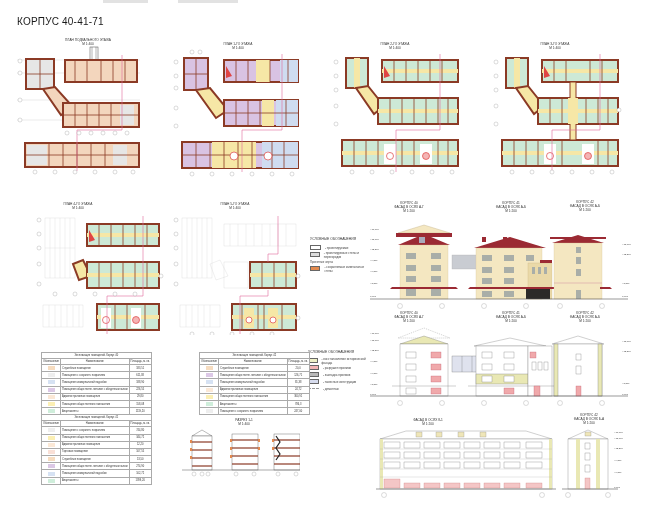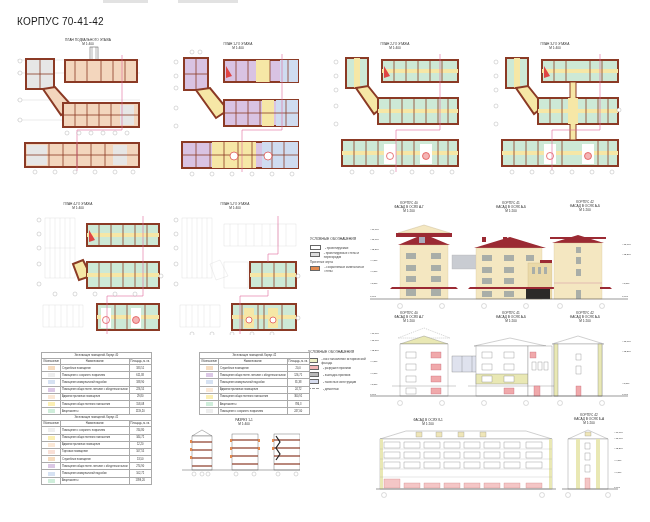--- a/index.html
+++ b/index.html
@@ -23,21 +23,21 @@
   table.spec .hd { text-align: center; height: 6px; }
   table.spec .sw { width: 7px; height: 4px; margin: 0 auto; }
   table.spec .num { text-align: center; }
 </style>
 </head>
 <body>
 
 <div class="topbar" style="left:103px;width:45px;"></div>
 <div class="topbar" style="left:178px;width:60px;"></div>
 
-<div class="sheet-title">КОРПУС 70-41-42</div>
+<div class="sheet-title">КОРПУС 40-41-71</div>
 
 <div class="cap" style="left:58px;top:38px;width:60px;">
   <div>ПЛАН ПОДВАЛЬНОГО ЭТАЖА</div>
   <div>М 1:400</div>
 </div>
 <div class="cap" style="left:208px;top:42px;width:60px;">
   <div>ПЛАН 1-ГО ЭТАЖА</div>
   <div>М 1:400</div>
 </div>
 <div class="cap" style="left:365px;top:42px;width:60px;">

